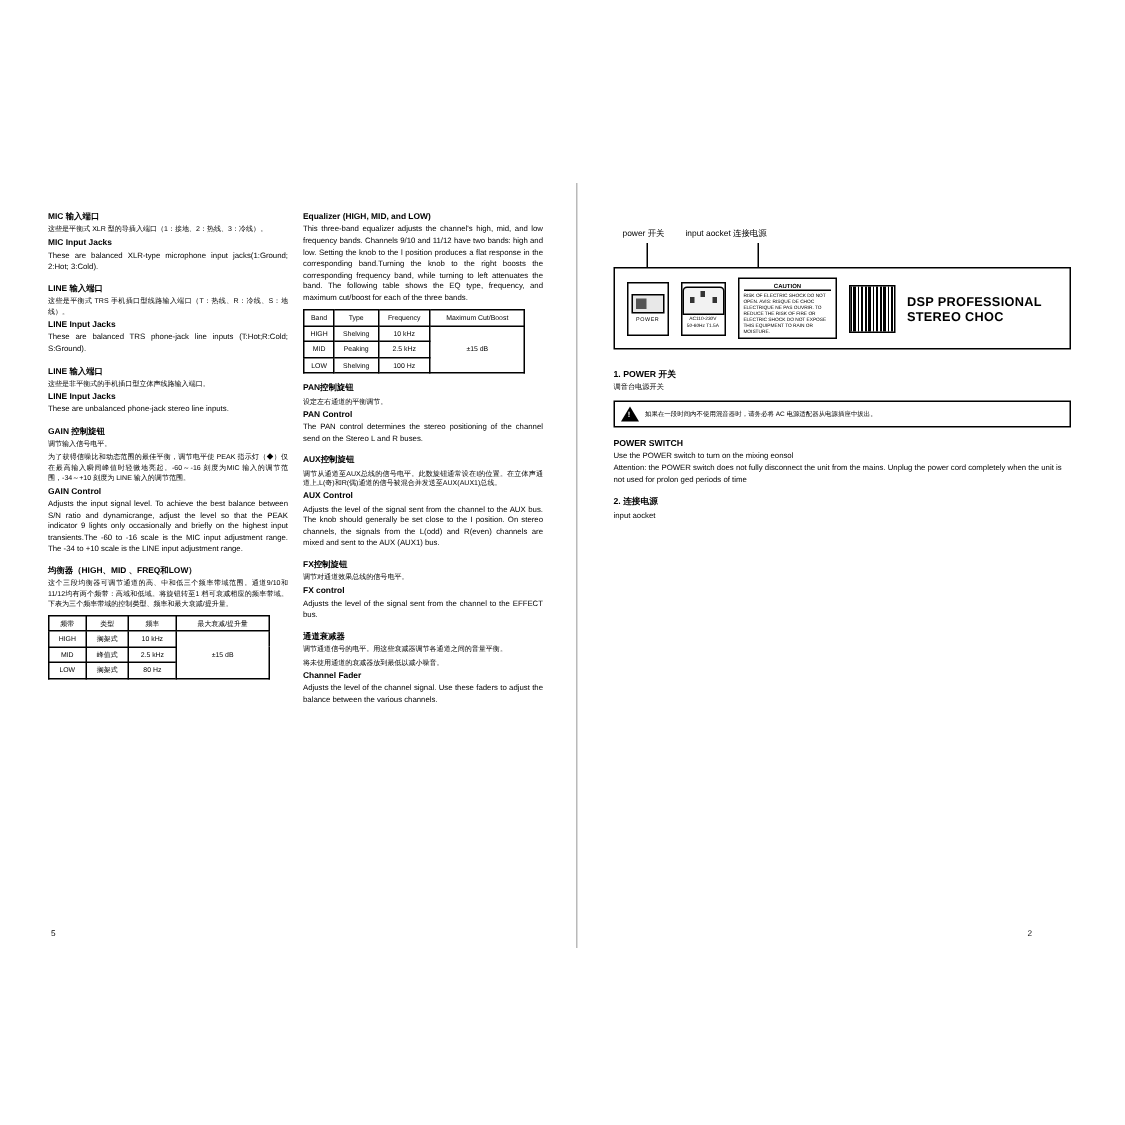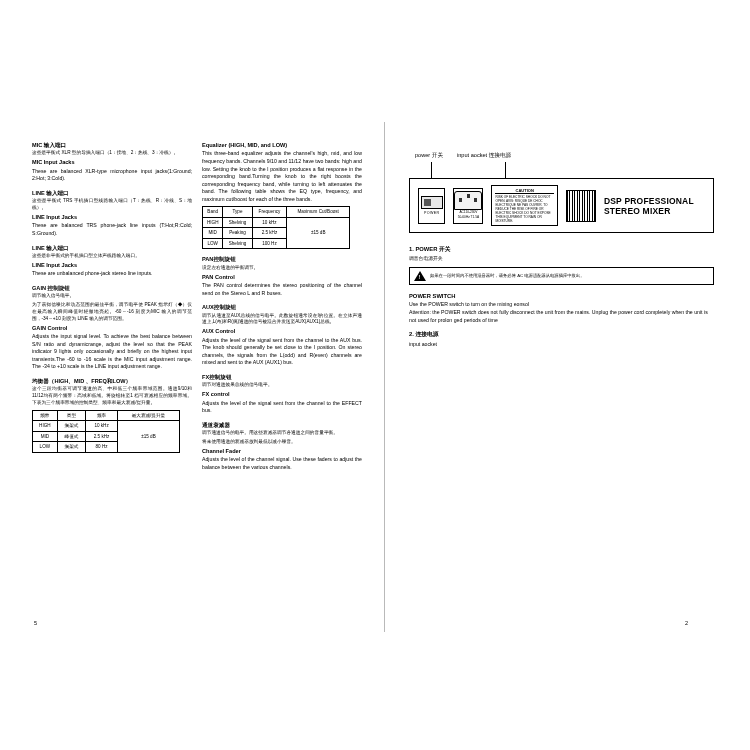--- a/index.html
+++ b/index.html
@@ -398,21 +398,21 @@
               <div class="pin c"></div>
             </div>
             <div class="vtxt">AC110-230V</div>
             <div class="vtxt">50-60Hz T1.5A</div>
           </div>
           <div class="caution">
             <div class="hd">CAUTION</div>
             <div>RISK OF ELECTRIC SHOCK DO NOT OPEN. AVIS: RISQUE DE CHOC ELECTRIQUE NE PAS OUVRIR. TO REDUCE THE RISK OF FIRE OR ELECTRIC SHOCK DO NOT EXPOSE THIS EQUIPMENT TO RAIN OR MOISTURE.</div>
           </div>
           <div class="barcode"></div>
-          <div class="prod-title">DSP PROFESSIONAL STEREO MIXER</div>
+          <div class="prod-title">DSP PROFESSIONAL STEREO CHOC</div>
         </div>
 
         <div class="rp-h">1. POWER 开关</div>
         <div class="rp-cn">调音台电源开关</div>
 
         <div class="warnbox">
           <div class="tri"></div>
           <p>如果在一段时间内不使用混音器时，请务必将 AC 电源适配器从电源插座中拔出。</p>
         </div>
 

